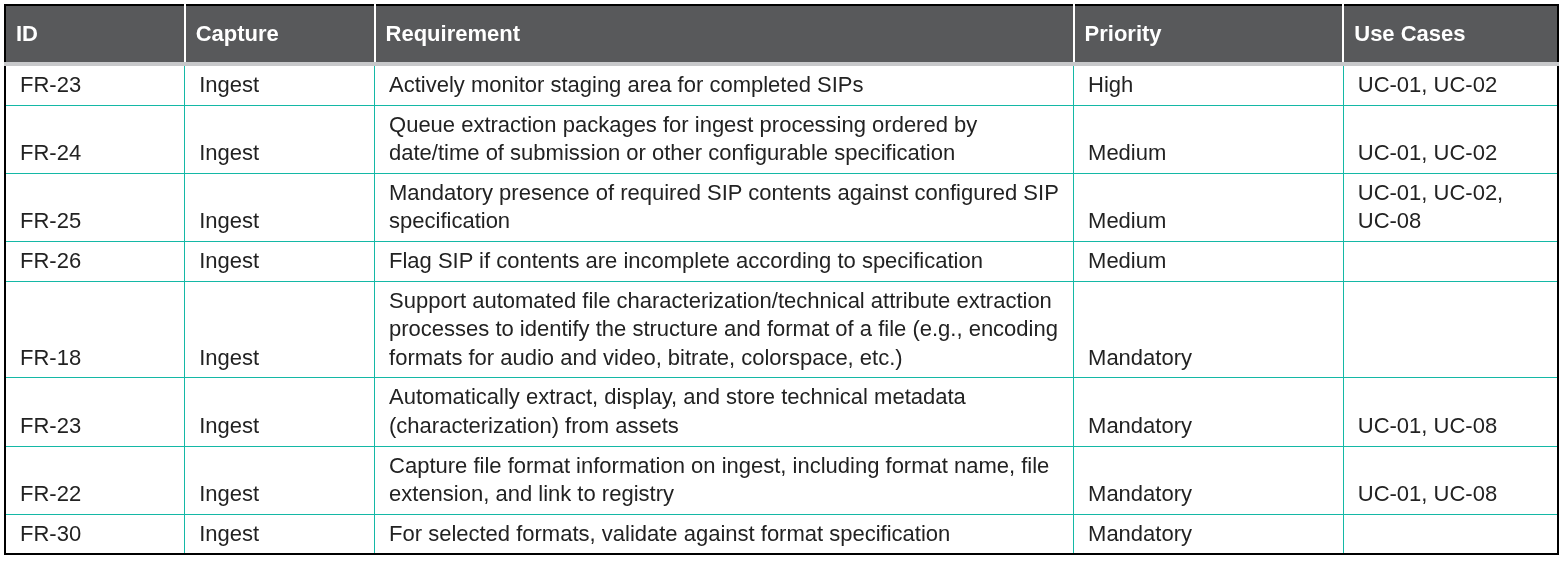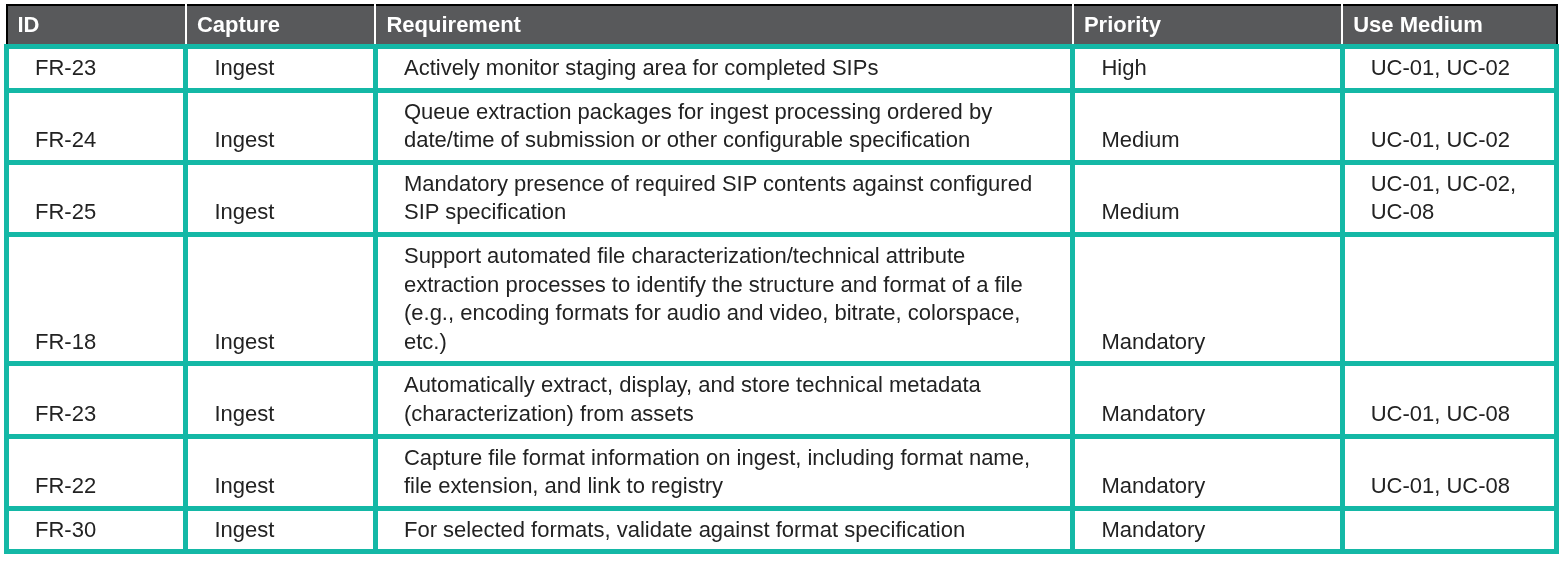--- a/index.html
+++ b/index.html
@@ -10,30 +10,30 @@
       border: 2px solid #000;
     }
     table.req-table thead tr {
       background: #58595b;
       color: #fff;
     }
     table.req-table th {
       text-align: left;
       font-weight: bold;
       font-size: 22px;
-      padding: 6px 10px;
+      padding: 15px 10px;
       border-right: 2px solid #fff;
       border-bottom: 4px solid #c7c8ca;
     }
     table.req-table th:last-child { border-right: none; }
     table.req-table td {
       font-size: 22px;
       color: #222;
-      padding: 5px 26px;
-      border: 5px solid #14b8a6;
+      padding: 5px 14px;
+      border: 1px solid #14b8a6;
       vertical-align: bottom;
       line-height: 1.3;
     }
     .col-id       { width: 180px; }
     .col-category { width: 190px; }
     .col-req      { width: 700px; }
     .col-priority { width: 270px; }
     .col-usecases { width: 215px; }
   </style>
 </head>
@@ -46,21 +46,21 @@
     <col class="col-req">
     <col class="col-priority">
     <col class="col-usecases">
   </colgroup>
   <thead>
     <tr>
       <th>ID</th>
       <th>Capture</th>
       <th>Requirement</th>
       <th>Priority</th>
-      <th>Use Medium</th>
+      <th>Use Cases</th>
     </tr>
   </thead>
   <tbody id="req-body">
   <tr>
         <td>FR-23</td>
         <td>Ingest</td>
         <td>Actively monitor staging area for completed SIPs</td>
         <td>High</td>
         <td>UC-01, UC-02</td>
       </tr>
@@ -70,20 +70,27 @@
         <td>Queue extraction packages for ingest processing ordered by date/time of submission or other configurable specification</td>
         <td>Medium</td>
         <td>UC-01, UC-02</td>
       </tr>
       <tr>
         <td>FR-25</td>
         <td>Ingest</td>
         <td>Mandatory presence of required SIP contents against configured SIP specification</td>
         <td>Medium</td>
         <td>UC-01, UC-02, UC-08</td>
+      </tr>
+      <tr>
+        <td>FR-26</td>
+        <td>Ingest</td>
+        <td>Flag SIP if contents are incomplete according to specification</td>
+        <td>Medium</td>
+        <td></td>
       </tr>
       <tr>
         <td>FR-18</td>
         <td>Ingest</td>
         <td>Support automated file characterization/technical attribute extraction processes to identify the structure and format of a file (e.g., encoding formats for audio and video, bitrate, colorspace, etc.)</td>
         <td>Mandatory</td>
         <td></td>
       </tr>
       <tr>
         <td>FR-23</td>

